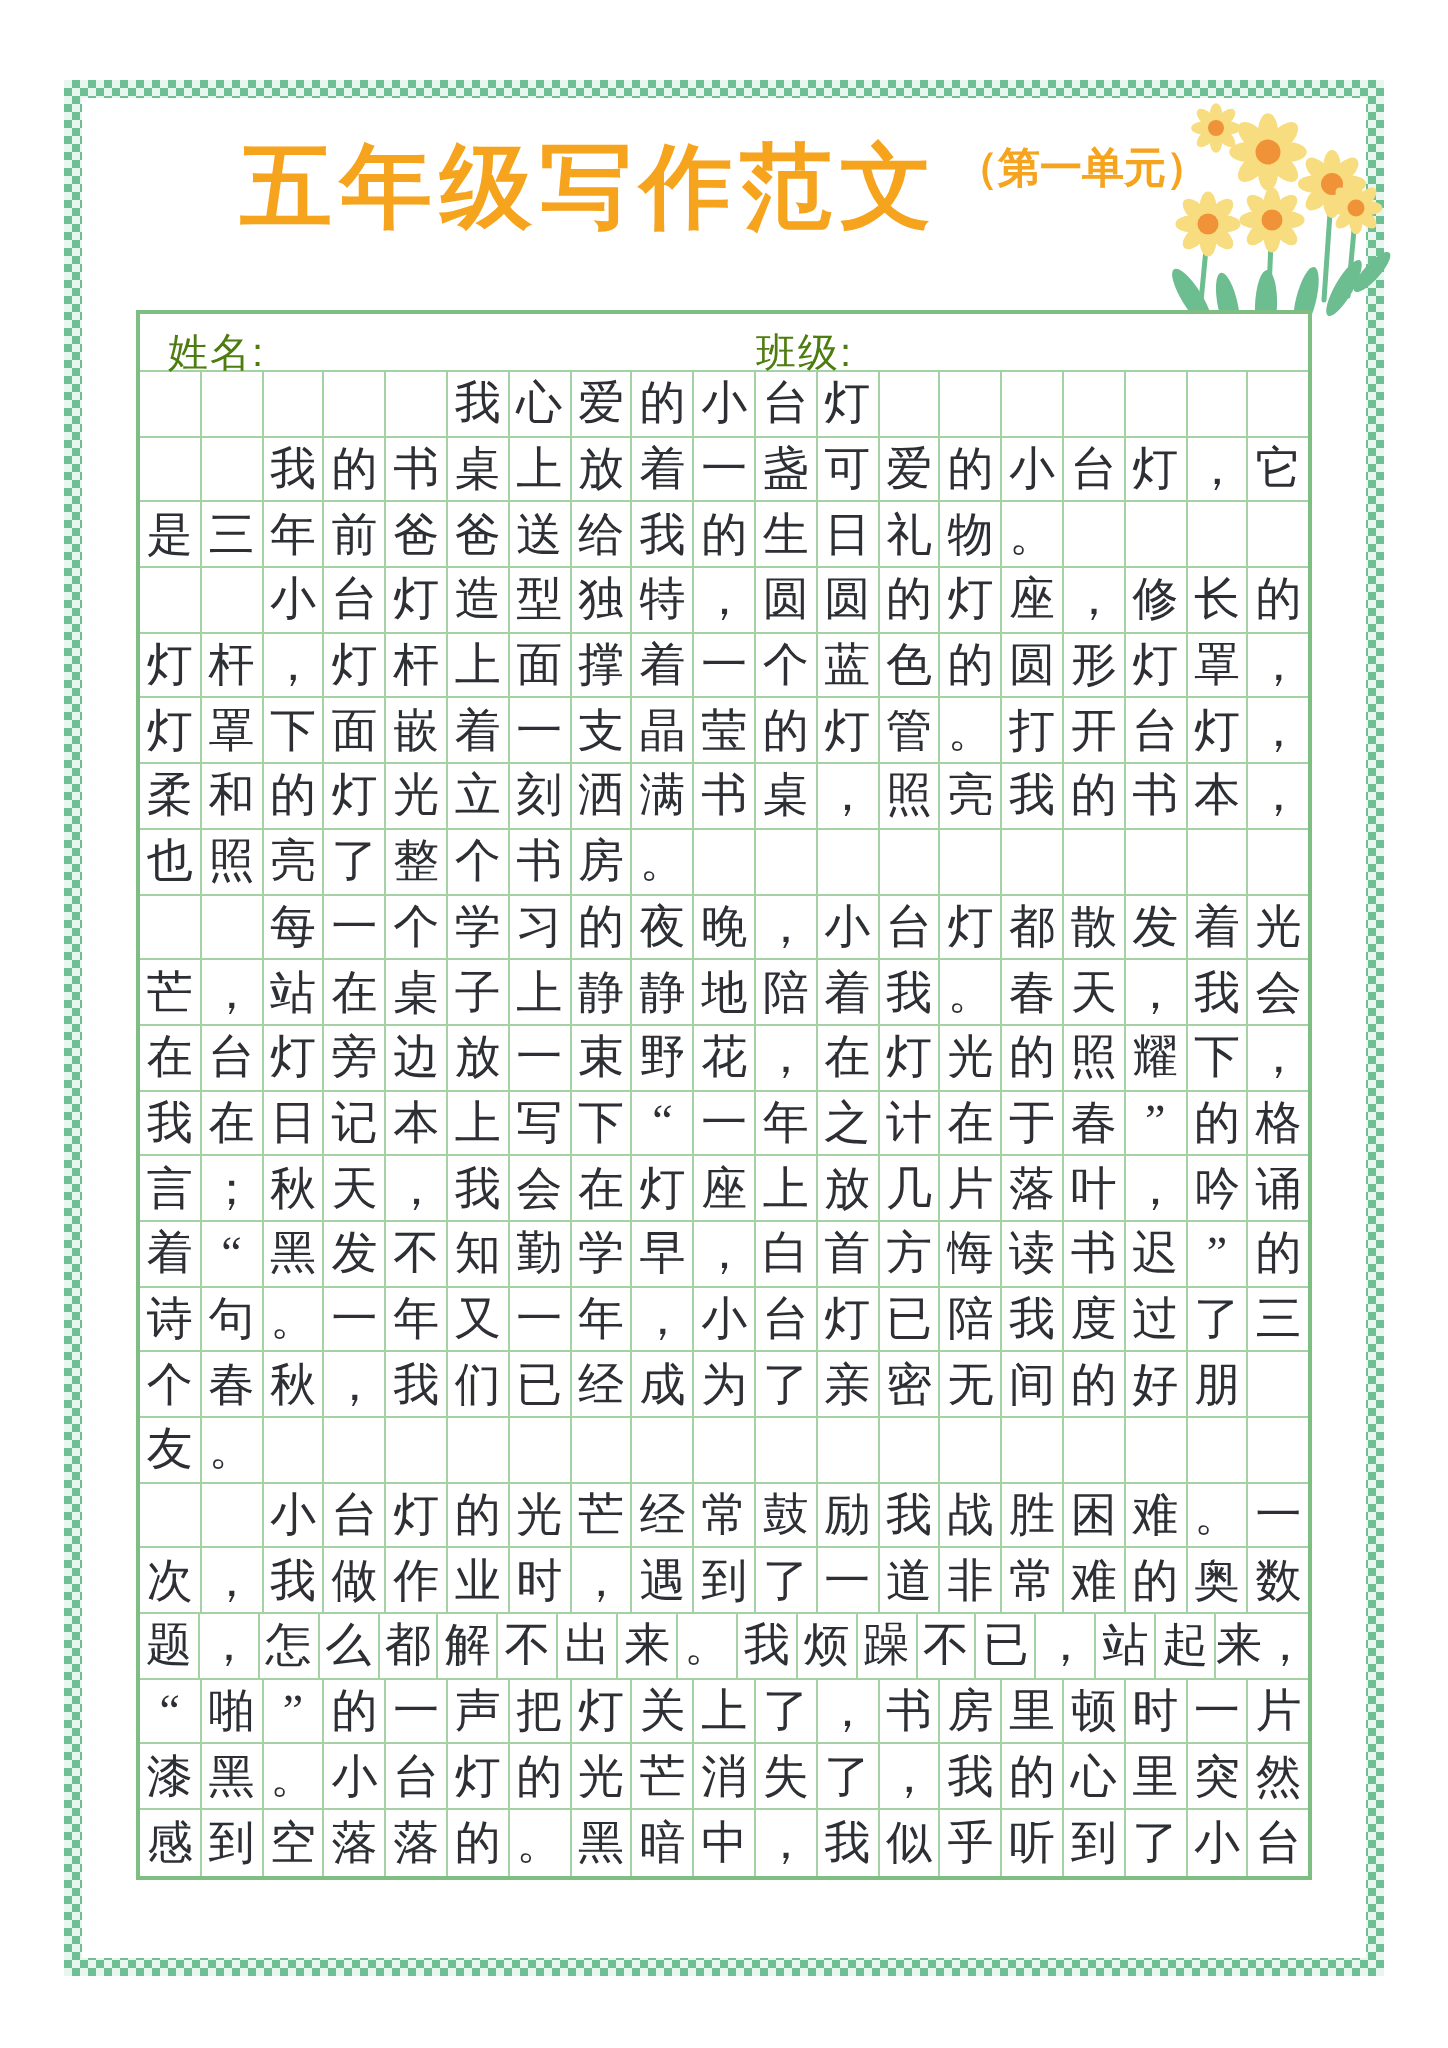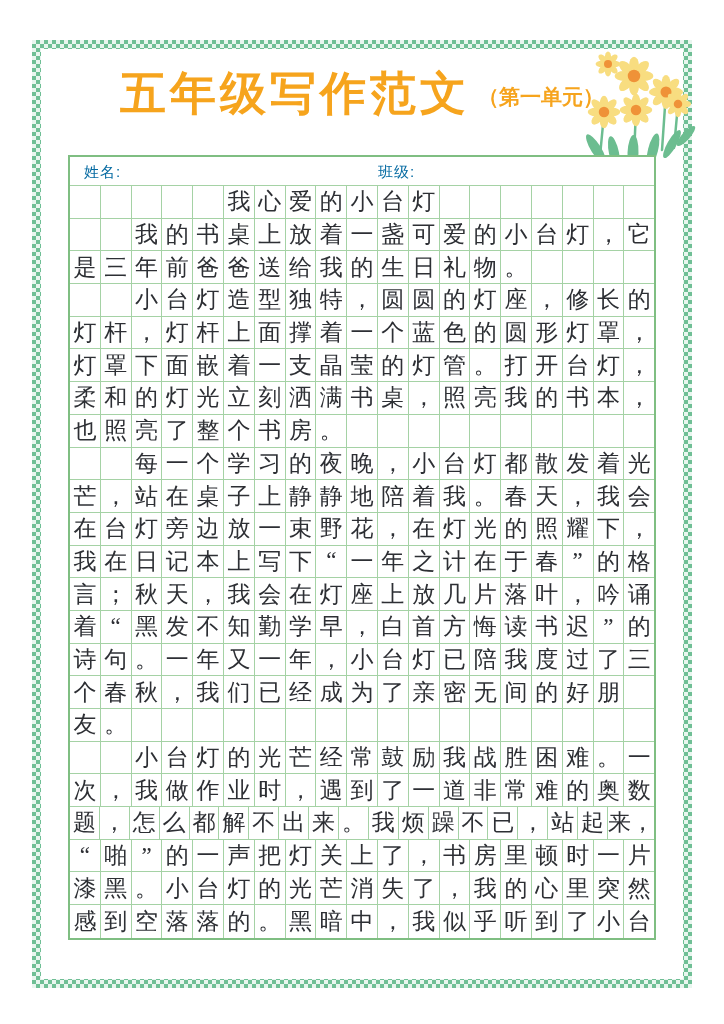--- a/index.html
+++ b/index.html
@@ -29,21 +29,20 @@
     background: #ffffff;
   }
 
   
   .title-row {
     position: absolute;
     top: 70px; left: 0;
     width: 724px;
     display: flex;
     justify-content: center;
-    align-items: flex-end;
     gap: 8px;
     z-index: 3;
   }
   .main-title {
     font-family: "Liberation Serif", "DejaVu Serif", serif;
     font-weight: bold;
     font-size: 46px;
     line-height: 1.05;
     letter-spacing: 4px;
     color: #f6a41d;
@@ -76,23 +75,23 @@
     z-index: 2;
   }
   .sheet-header {
     position: relative;
     height: 29px;
     border-bottom: 1px solid #a5d2a5;
   }
   .hdr-label {
     position: absolute;
     top: 6px;
-    font-size: 15px;
+    font-size: 20px;
     letter-spacing: 1px;
-    color: #0369a1;
+    color: #4d7c0f;
   }
   .name-label  { left: 14px; }
   .class-label { left: 308px; }
 
   .grid-row {
     display: flex;
     height: 32.7px;
     border-bottom: 1px solid #a5d2a5;
   }
   .grid-row:last-child { border-bottom: none; }

